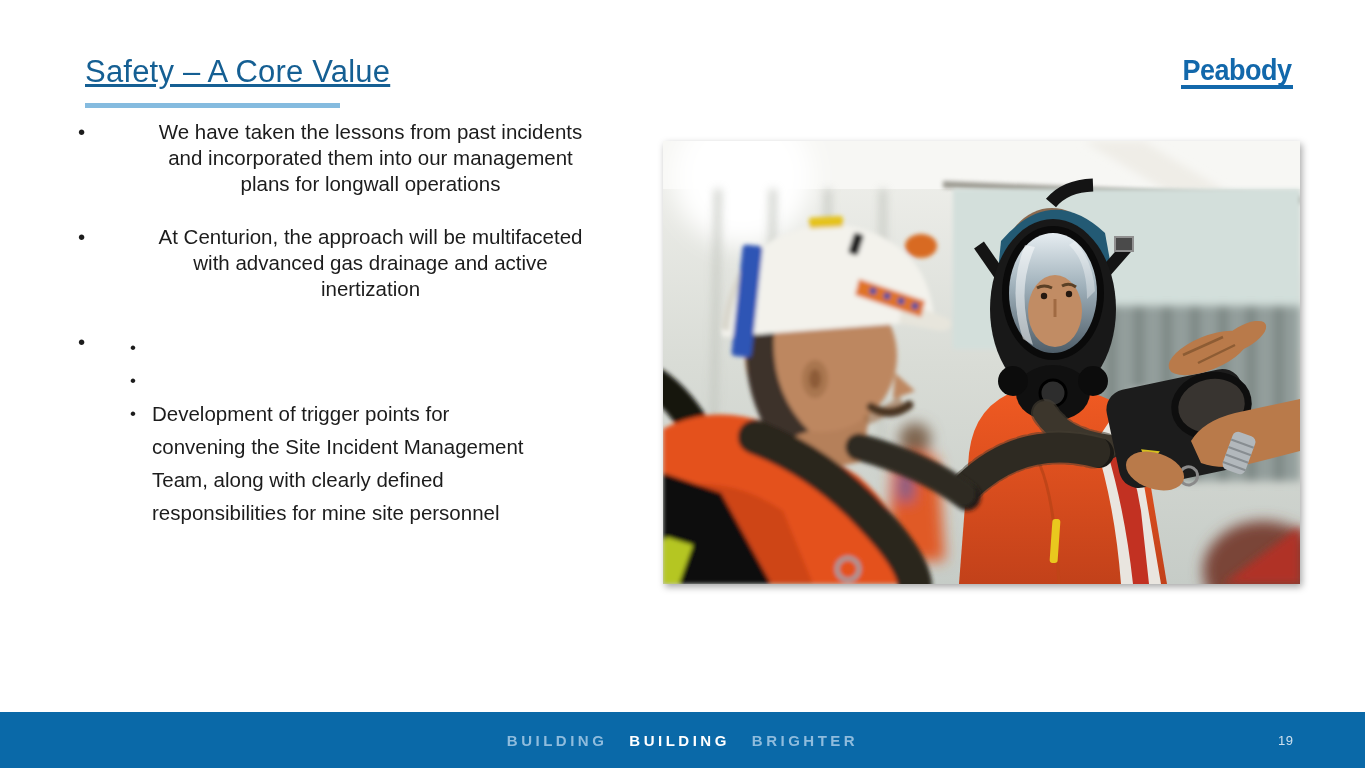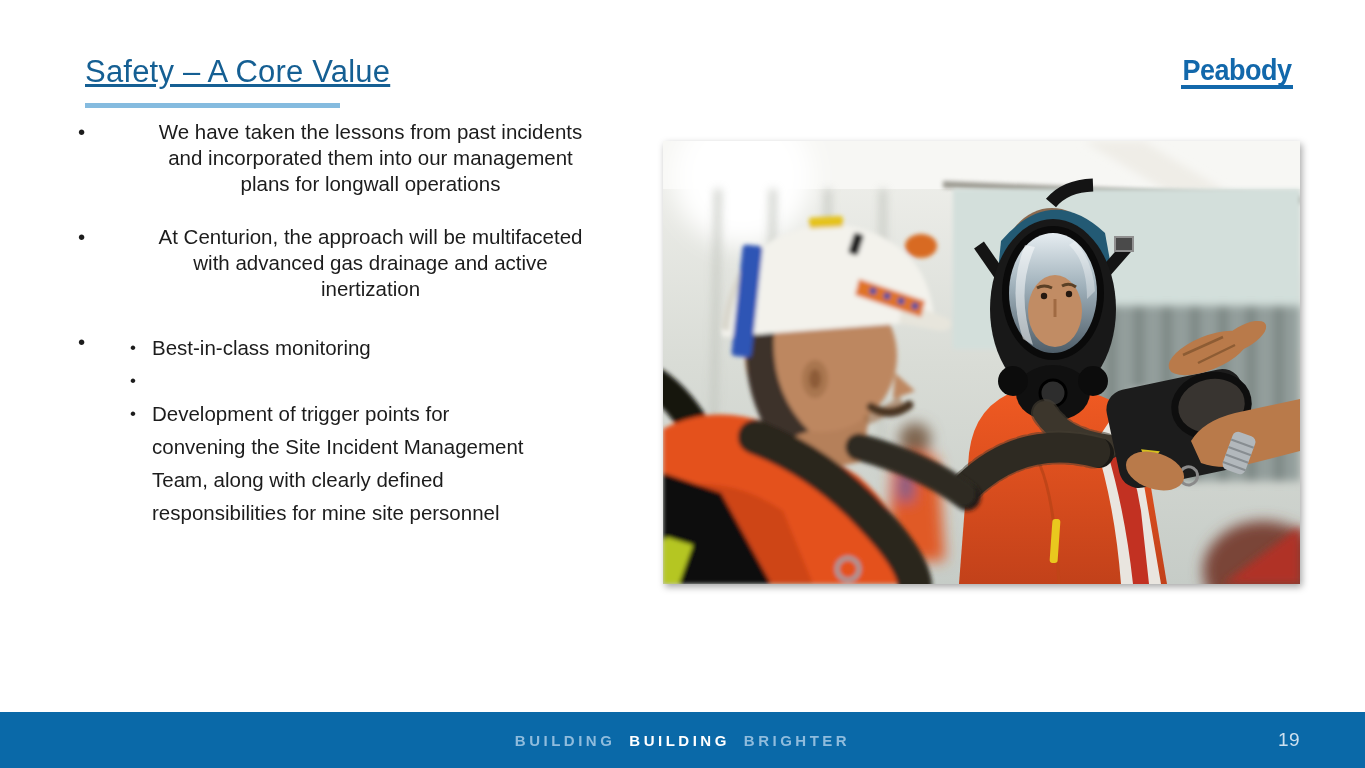--- a/index.html
+++ b/index.html
@@ -49,28 +49,28 @@
     background:#d9dcd6;
   }
   .photo svg { display:block; width:100%; height:100%; }
   
   .footer-bar {
     position:absolute; left:0; top:712px; width:1365px; height:56px;
     background:var(--footer-bar,#0a69a8);
   }
   .footer-tagline {
     position:absolute; left:0; top:0; width:100%; height:100%;
-    display:flex; align-items:center; justify-content:center; gap:14px;
+    display:flex; align-items:center; justify-content:center; gap:22px;
     font-weight:700; font-size:15px; letter-spacing:3.5px;
   }
   .tagline-light { color:var(--footer-light-blue,#8fbcdd); }
   .tagline-white { color:var(--footer-white,#ffffff); }
   .page-number {
     position:absolute; left:1278px; top:50%; transform:translateY(-50%);
-    font-size:19px; color:#cde0ef; letter-spacing:0.5px;
+    font-size:13px; color:#cde0ef; letter-spacing:0.5px;
   }
 </style>
 </head>
 <body>
 
 <div class="slide">
 
   <div class="page-title">Safety – A Core Value</div>
   <div class="title-underline"></div>
 
@@ -98,21 +98,20 @@
 inertization</div>
       </div>
     </div>
 
     <div class="bullet-item">
       <span class="bullet-marker">•</span>
       <div class="bullet-body">
         <div class="sub-bullets">
           <div class="sub-bullet-item">
             <span class="sub-bullet-marker">•</span>
-            <div class="sub-bullet-text">Best-in-class monitoring</div>
           </div>
           <div class="sub-bullet-item">
             <span class="sub-bullet-marker">•</span>
           </div>
           <div class="sub-bullet-item">
             <span class="sub-bullet-marker">•</span>
             <div class="sub-bullet-text">Development of trigger points for
 convening the Site Incident Management
 Team, along with clearly defined
 responsibilities for mine site personnel</div>

